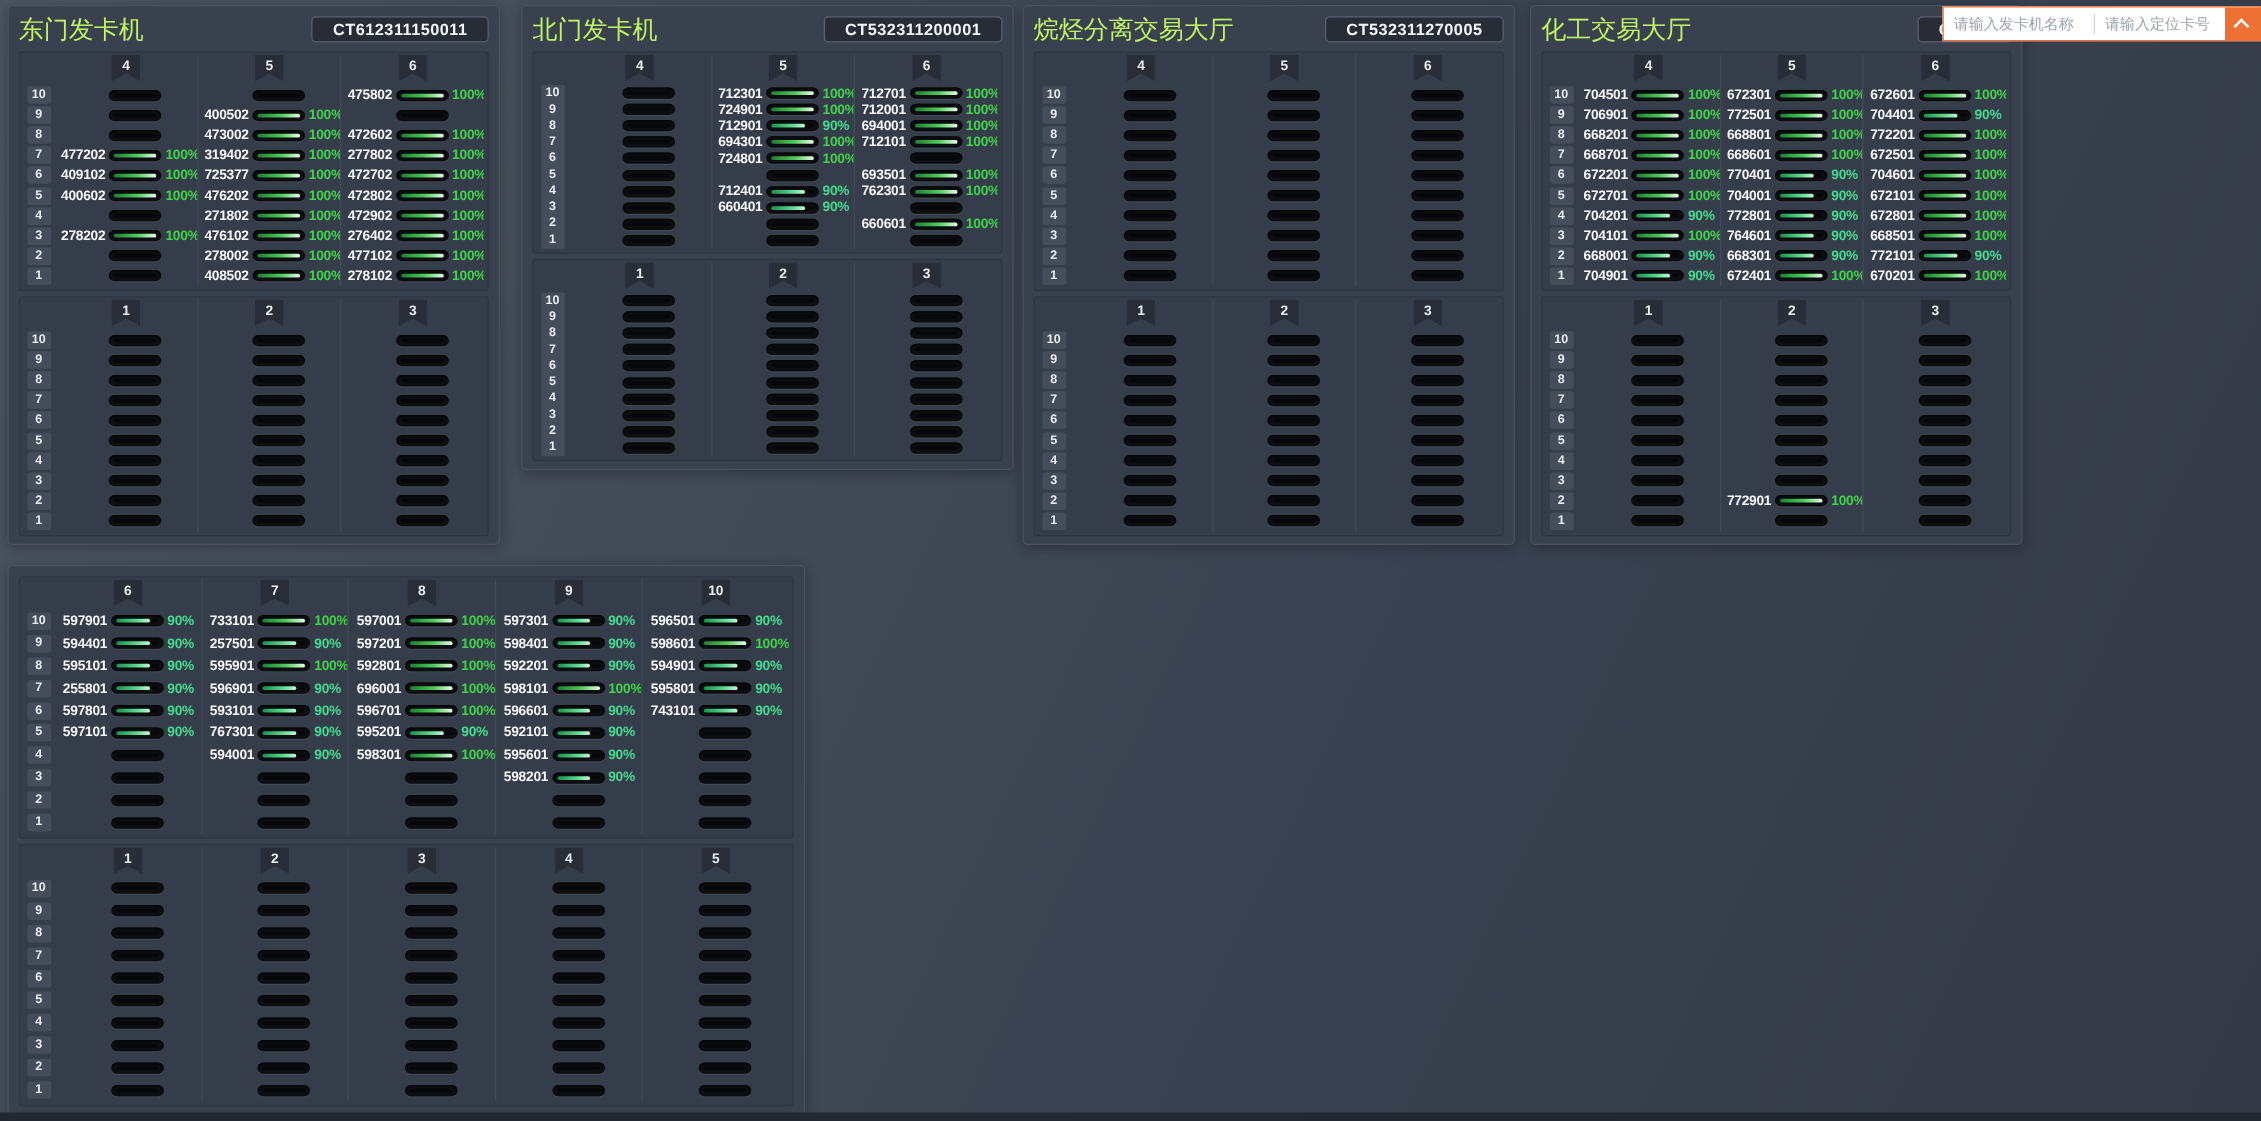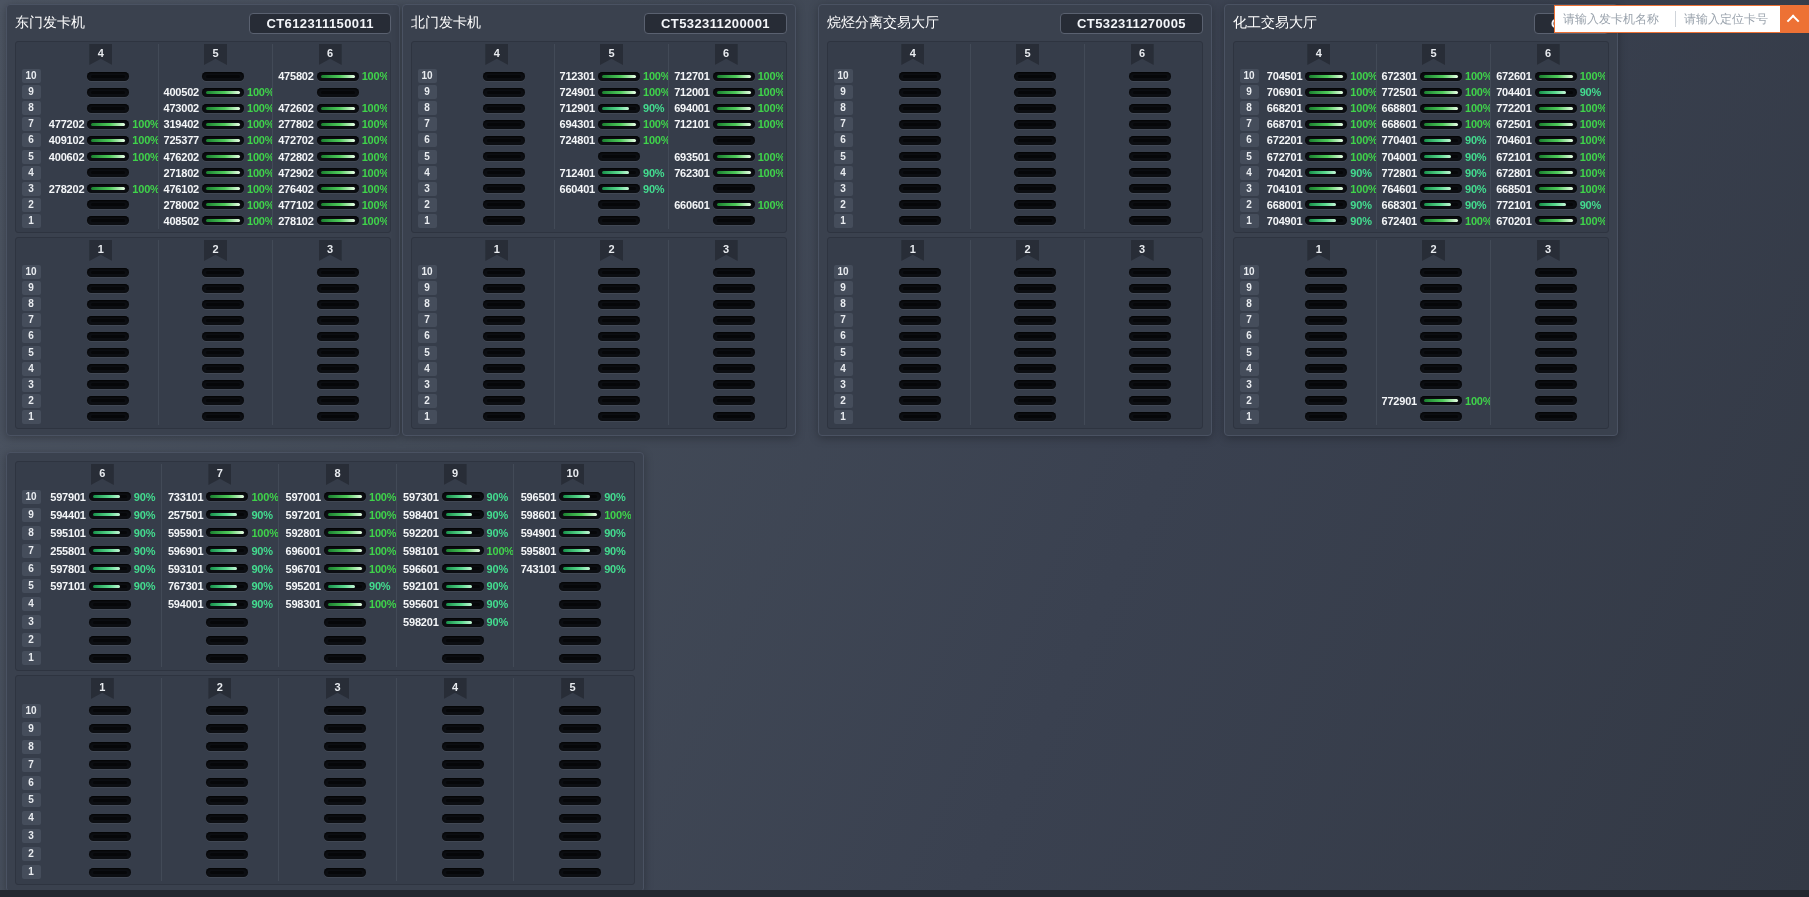--- a/index.html
+++ b/index.html
@@ -7,26 +7,26 @@
     width:1809px;height:897px;position:relative;overflow:hidden;
     background:linear-gradient(115deg,#4d5563 0%,#434b58 30%,#3a4150 62%,#333945 100%);
     font-family:"Liberation Sans","DejaVu Sans",sans-serif;
   }
   .panel{
     position:absolute;background:#3a414e;border:1px solid #4a5262;border-radius:4px;
     padding:4px 8px 6px 8px;box-sizing:border-box;display:flex;flex-direction:column;
     box-shadow:0 2px 10px rgba(0,0,0,.28);
   }
   .p1{left:6px;top:4px;width:394px;height:432px}
-  .p2{left:402px;top:4px;width:394px;height:432px}
+  .p2{left:417px;top:4px;width:394px;height:372px}
   .p3{left:818px;top:4px;width:394px;height:432px}
   .p4{left:1224px;top:4px;width:394px;height:432px}
   .p5{left:6px;top:452px;width:638px;height:440px}
   .panel-head{display:flex;align-items:center;justify-content:space-between;height:28px;flex-shrink:0}
-  .title{color:#ffffff;font-size:14px}
+  .title{color:#bef264;font-size:20px}
   .badge{
     background:#272c36;border:1px solid #5a6170;border-radius:4px;color:#f3f5f9;
     font-weight:bold;font-size:13px;padding:2px 16px;letter-spacing:.4px;white-space:nowrap;
   }
   .slot-section{
     flex:1;background:#363d4a;border:1px solid #2e3440;border-radius:3px;margin-top:4px;
     display:flex;padding:2px 3px 3px 2px;min-height:0;
   }
   .rowlabels{width:26px;flex-shrink:0;display:flex;flex-direction:column}
   .tagspace{height:24px;flex-shrink:0}

